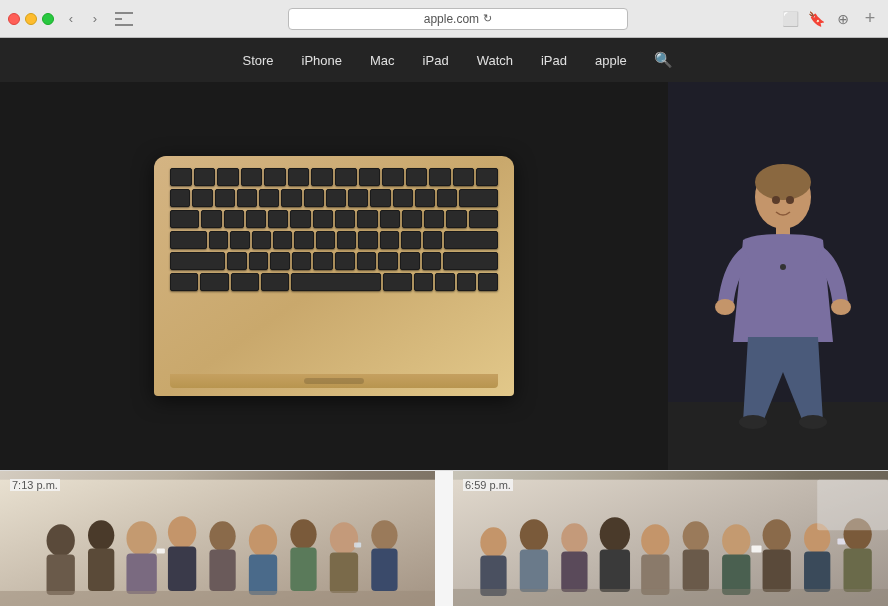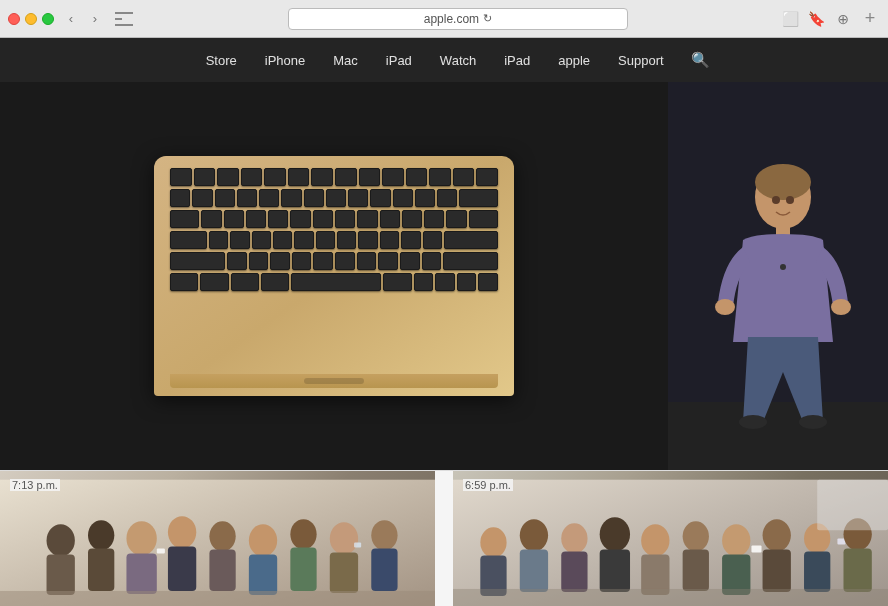--- a/index.html
+++ b/index.html
@@ -336,21 +336,20 @@
 
 <nav class="apple-nav">
   <span class="apple-logo"></span>
   <a class="nav-item">Store</a>
   <a class="nav-item">iPhone</a>
   <a class="nav-item">Mac</a>
   <a class="nav-item">iPad</a>
   <a class="nav-item">Watch</a>
   <a class="nav-item">iPad</a>
   <a class="nav-item">apple</a>
-  <a class="nav-item">Support</a>
   <span class="search-icon-nav">🔍</span>
 </nav>
 
 <div class="main-content">
 
   <div class="hero-left">
     <div class="macbook-container">
       <div class="macbook-body">
         <div class="keyboard-grid">
 

